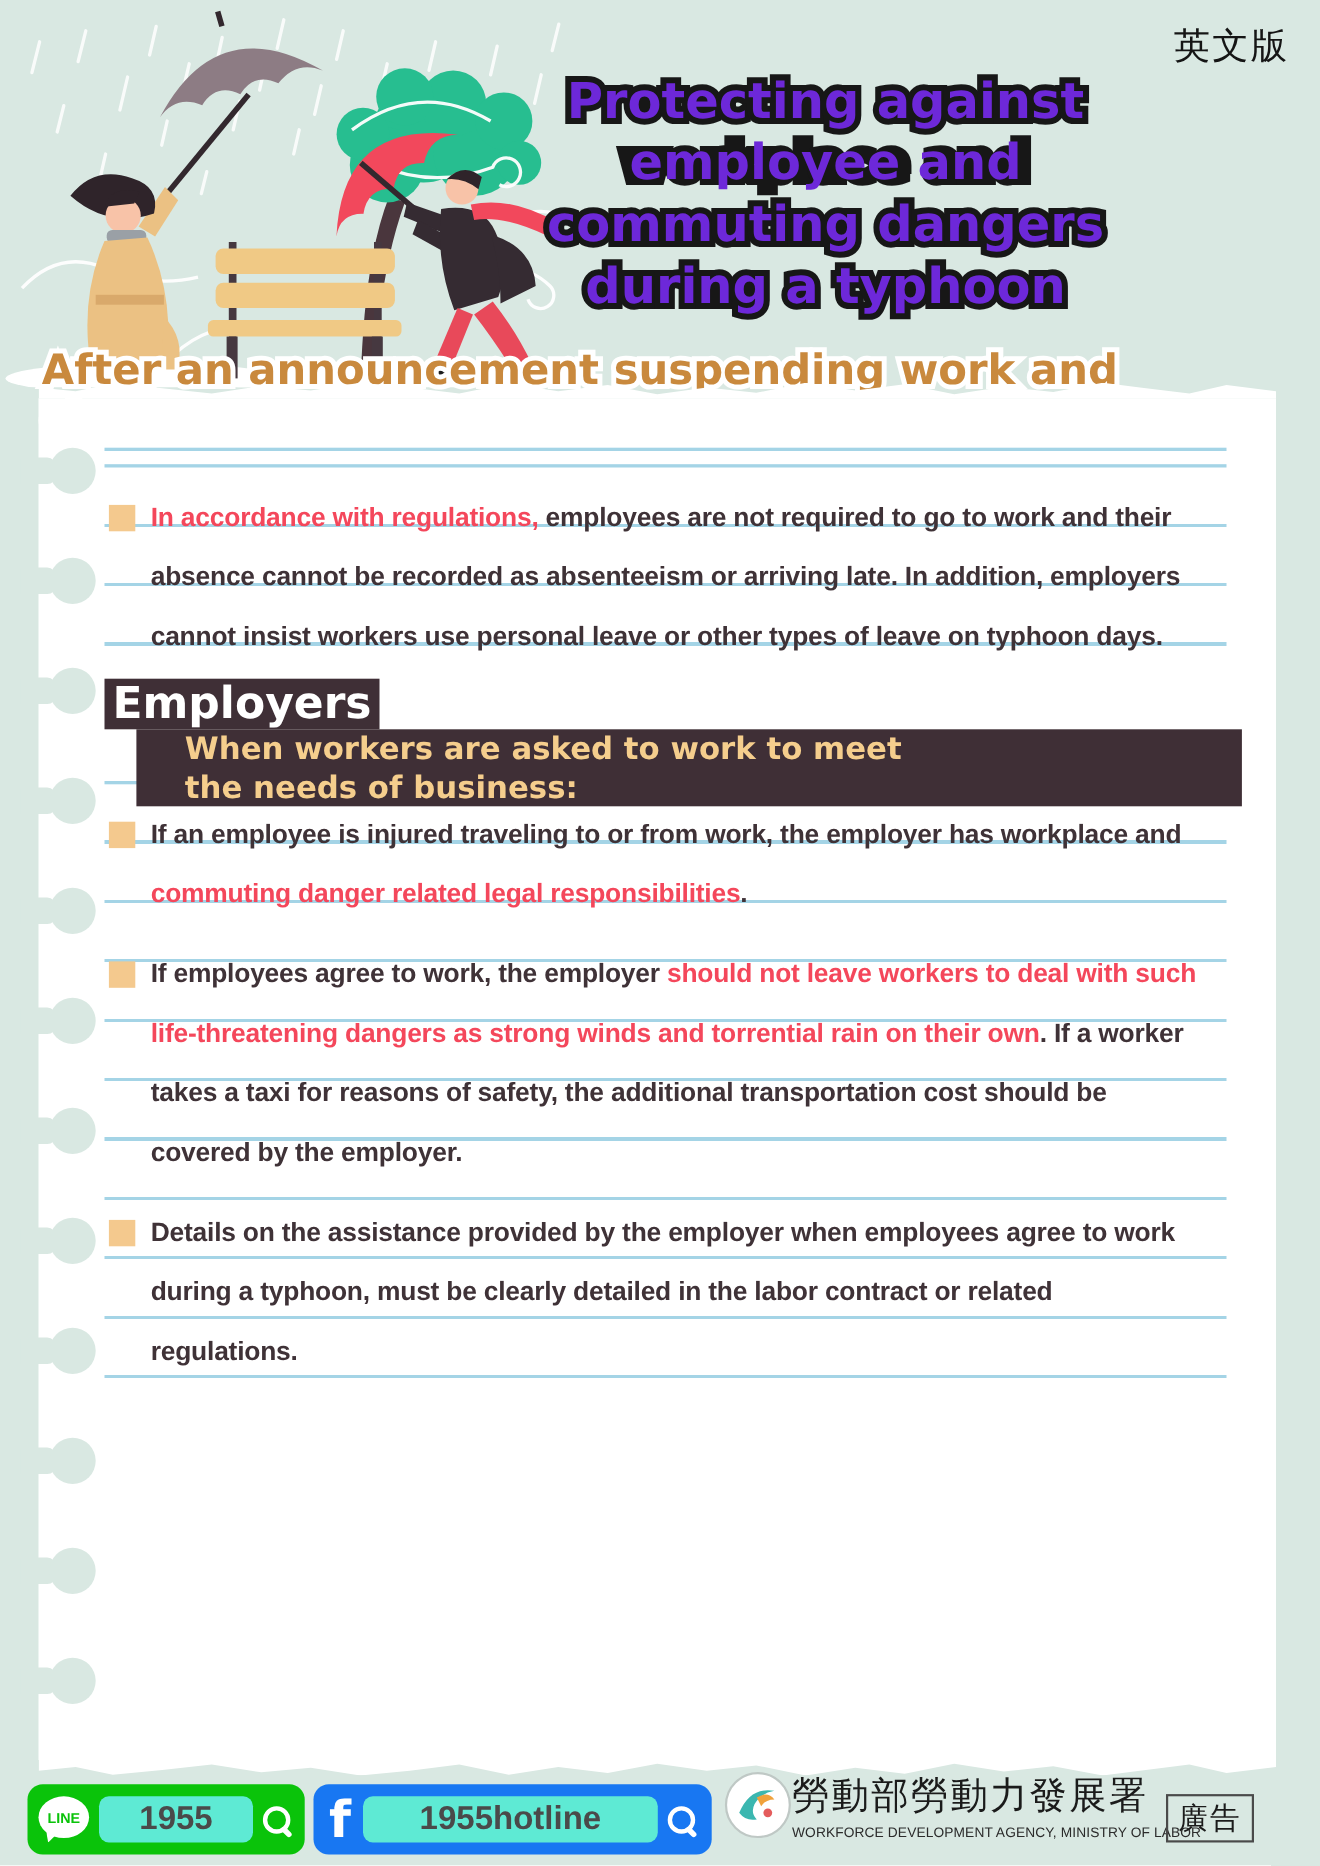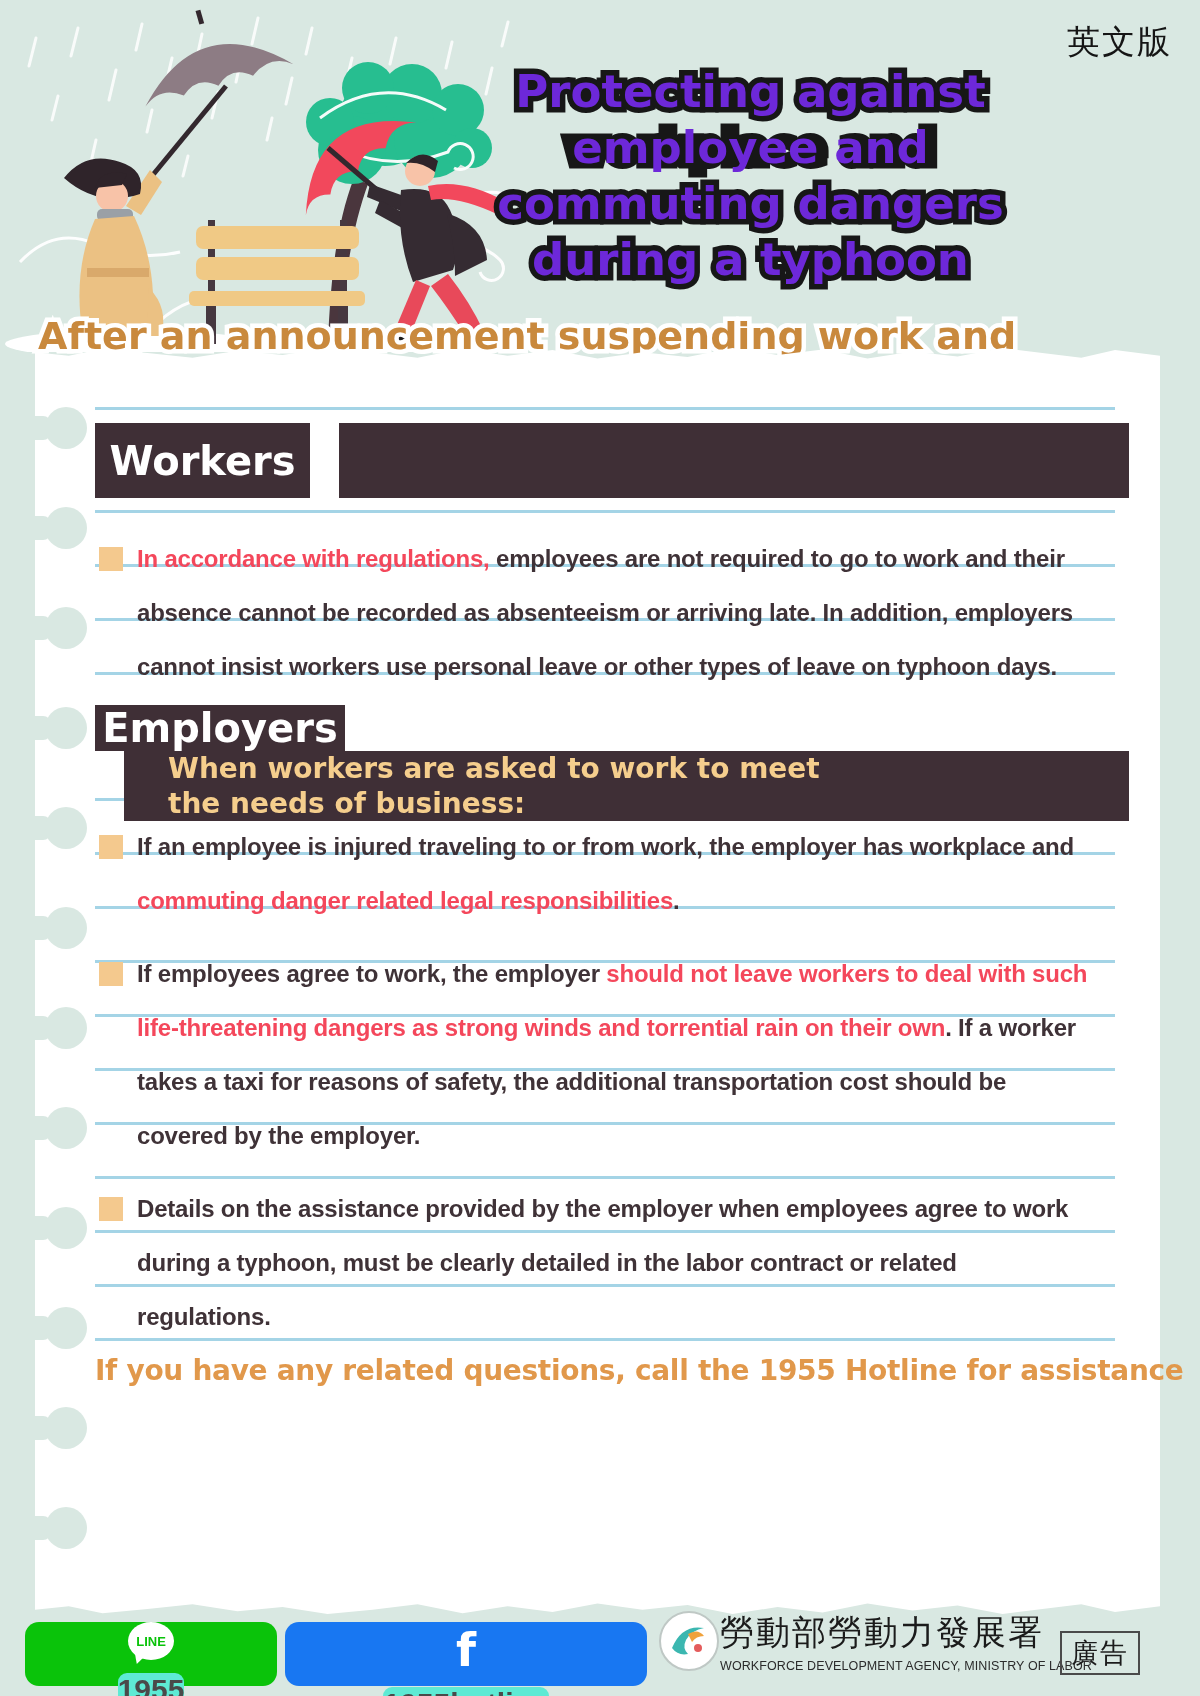--- a/index.html
+++ b/index.html
@@ -52,21 +52,21 @@
         background:repeating-linear-gradient(to bottom,transparent 0 51px,#A4D4E6 51px 54px);}
   ul.bullets li{position:relative;padding-left:42px;padding-right:26px;font-size:24px;font-weight:bold;
         color:#3F3237;line-height:54px;letter-spacing:-0.2px;margin-top:19px;}
   ul.bullets li .sq{position:absolute;left:4px;top:15px;width:24px;height:24px;background:#F4C98E;}
   .red{color:#F4475B;}
 
   .hotrow{height:54px;line-height:54px;color:#E1984B;font-weight:bold;font-size:28px;
         font-family:"DejaVu Sans",sans-serif;letter-spacing:-0.3px;white-space:nowrap;}
 
   
-  .badge{position:absolute;top:1622px;height:64px;display:flex;align-items:center;border-radius:14px;gap:9px;flex-direction:column;}
+  .badge{position:absolute;top:1622px;height:64px;display:flex;align-items:center;border-radius:14px;gap:9px;}
   .badge.linebadge{left:25px;width:232px;background:#0AC30A;padding:0 10px;}
   .badge.fbbadge{left:285px;width:338px;background:#1877F2;padding:0 12px;}
   .bubble{position:relative;width:46px;height:42px;flex:none;}
   .bubble .b{position:absolute;left:0;top:0;width:46px;height:38px;background:#fff;border-radius:50%;
         display:flex;align-items:center;justify-content:center;color:#0AC30A;
         font-size:13px;font-weight:bold;letter-spacing:0;}
   .bubble .tail{position:absolute;left:7px;top:32px;width:12px;height:10px;background:#fff;
         clip-path:polygon(0 0,100% 0,15% 100%);}
   .sinput{background:#5eead4;border-radius:9px;height:42px;flex:1;display:flex;align-items:center;justify-content:center;
         color:#4A4A4A;font-size:30px;font-weight:bold;}
@@ -242,45 +242,38 @@
         </div>
         <div class="pin" style="top: 1145px;">
           <div class="stem"></div>
           <div class="head"></div>
         </div>
       </div>
 
     <div class="content">
       <div class="toprow"></div>
 
-      <div class="bar workers">
-        <div class="label">Workers</div>
-        <div class="rest">
-          <div class="subtitle"></div>
-        </div>
-      </div>
 
       <ul class="bullets">
           <li><span class="sq"></span><span class="red">In accordance with regulations, </span><span>employees are not required to go to work and their absence cannot be recorded as absenteeism or arriving late. In addition, employers cannot insist workers use personal leave or other types of leave on typhoon days.</span></li>
         </ul>
 
       <div class="bar employers">
         <div class="label">Employers</div>
         <div class="rest">
           <div class="subtitle">When workers are asked to work to meet the needs of business:</div>
         </div>
       </div>
 
       <ul class="bullets">
           <li><span class="sq"></span><span>If an employee is injured traveling to or from work, the employer has workplace and </span><span class="red">commuting danger related legal responsibilities</span><span>.</span></li>
           <li><span class="sq"></span><span>If employees agree to work, the employer </span><span class="red">should not leave workers to deal with such life-threatening dangers as strong winds and torrential rain on their own</span><span>. If a worker takes a taxi for reasons of safety, the additional transportation cost should be covered by the employer.</span></li>
           <li><span class="sq"></span><span>Details on the assistance provided by the employer when employees agree to work during a typhoon, must be clearly detailed in the labor contract or related regulations.</span></li>
         </ul>
 
-      <div class="hotrow">If you have any related questions, call the 1955 Hotline for assistance</div>
     </div>
   </div>
 
   <div class="badge linebadge">
     <div class="bubble">
       <div class="b">LINE</div>
       <div class="tail"></div>
     </div>
     <div class="sinput">1955</div>
     <div class="mag">

